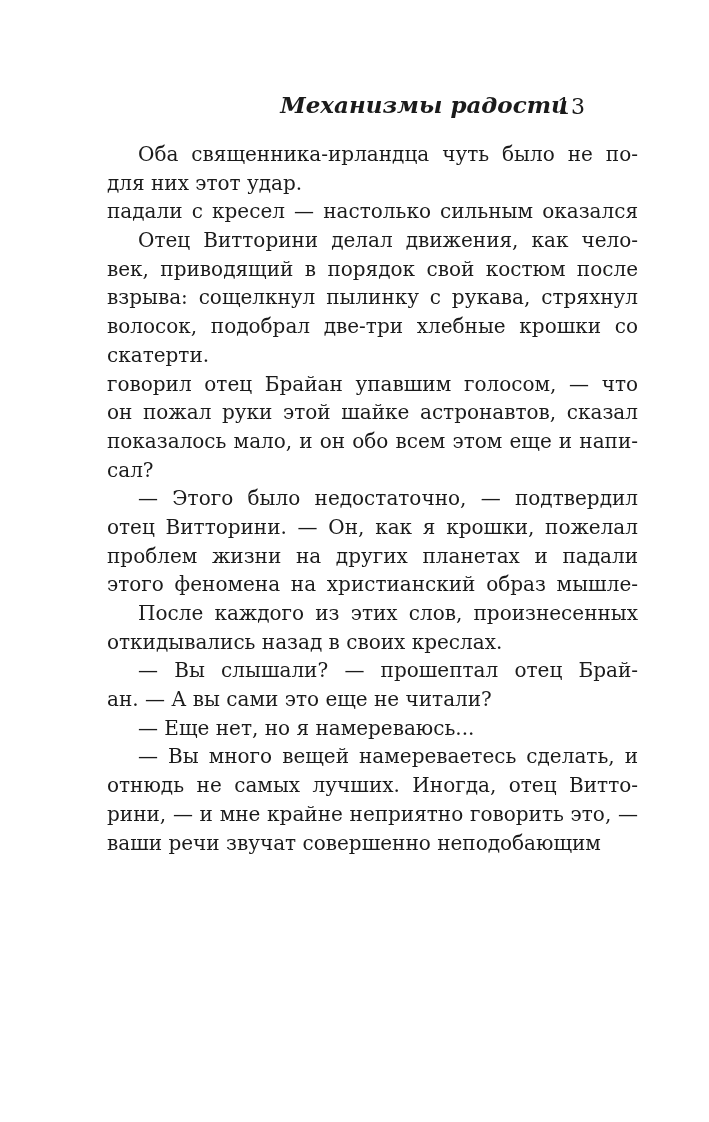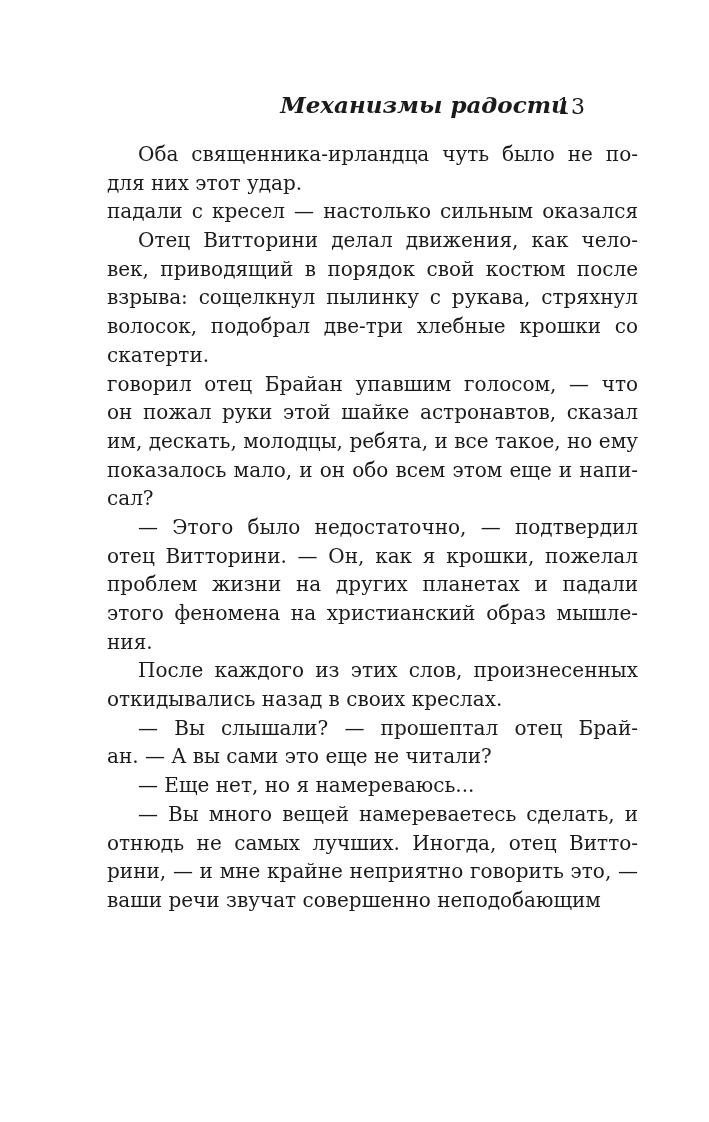--- a/index.html
+++ b/index.html
@@ -77,30 +77,28 @@
       <div class="para">
         <div class="line first">Отец Витторини делал движения, как чело-</div>
         <div class="line">век, приводящий в порядок свой костюм после</div>
         <div class="line">взрыва: сощелкнул пылинку с рукава, стряхнул</div>
         <div class="line">волосок, подобрал две-три хлебные крошки со</div>
         <div class="line last">скатерти.</div>
       </div>
       <div class="para">
         <div class="line">говорил отец Брайан упавшим голосом, — что</div>
         <div class="line">он пожал руки этой шайке астронавтов, сказал</div>
-        <div class="line">им, дескать, молодцы, ребята, и все такое, но ему</div>
         <div class="line">показалось мало, и он обо всем этом еще и напи-</div>
         <div class="line last">сал?</div>
       </div>
       <div class="para">
         <div class="line first">— Этого было недостаточно, — подтвердил</div>
         <div class="line">отец Витторини. — Он, как я крошки, пожелал</div>
         <div class="line">проблем жизни на других планетах и падали</div>
         <div class="line">этого феномена на христианский образ мышле-</div>
-        <div class="line last">ния.</div>
       </div>
       <div class="para">
         <div class="line first">После каждого из этих слов, произнесенных</div>
         <div class="line last">откидывались назад в своих креслах.</div>
       </div>
       <div class="para">
         <div class="line first">— Вы слышали? — прошептал отец Брай-</div>
         <div class="line last">ан. — А вы сами это еще не читали?</div>
       </div>
       <div class="para">

